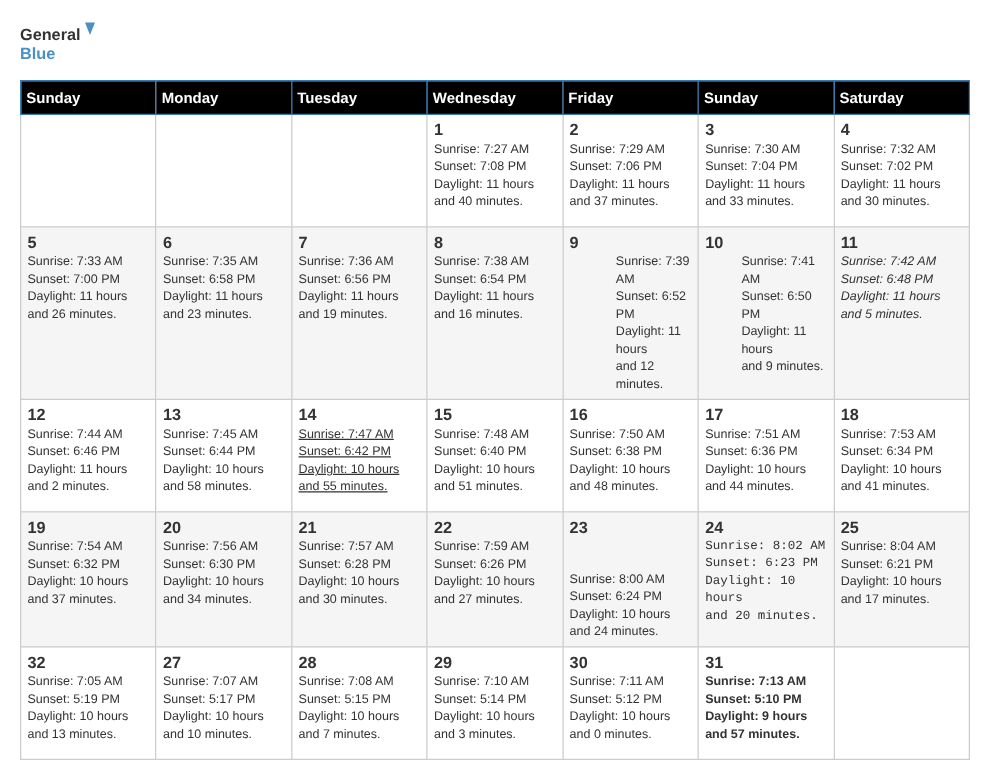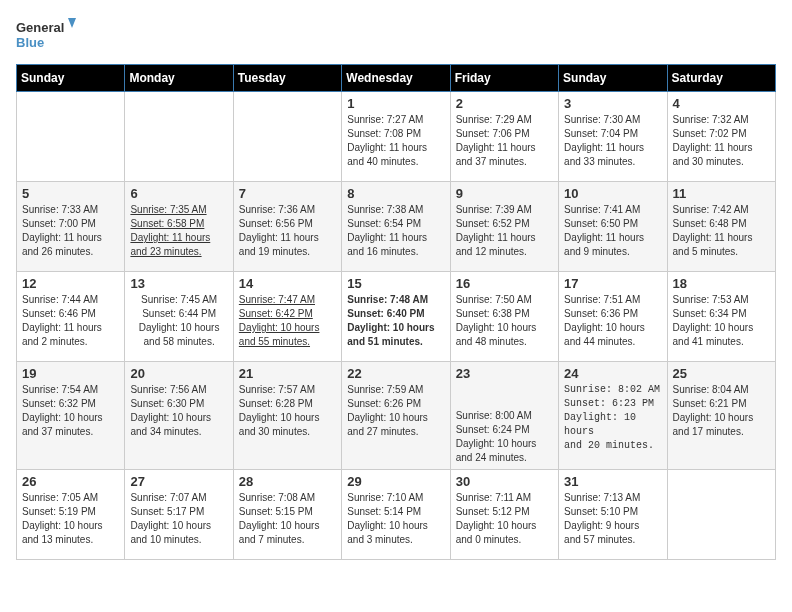--- a/index.html
+++ b/index.html
@@ -141,86 +141,86 @@
       <tr>
         <td>
           <span class="day-num">5</span>
           <div class="day-info" style="white-space: pre-line;">Sunrise: 7:33 AM
 Sunset: 7:00 PM
 Daylight: 11 hours
 and 26 minutes.</div>
         </td>
         <td>
           <span class="day-num">6</span>
-          <div class="day-info" style="white-space: pre-line; text-decoration: underline;">Sunrise: 7:35 AM
+          <div class="day-info" style="white-space: pre-line;">Sunrise: 7:35 AM
 Sunset: 6:58 PM
 Daylight: 11 hours
 and 23 minutes.</div>
         </td>
         <td>
           <span class="day-num">7</span>
           <div class="day-info" style="white-space: pre-line;">Sunrise: 7:36 AM
 Sunset: 6:56 PM
 Daylight: 11 hours
 and 19 minutes.</div>
         </td>
         <td>
           <span class="day-num">8</span>
           <div class="day-info" style="white-space: pre-line;">Sunrise: 7:38 AM
 Sunset: 6:54 PM
 Daylight: 11 hours
 and 16 minutes.</div>
         </td>
         <td>
           <span class="day-num">9</span>
-          <div class="day-info" style="white-space: pre-line;">Sunrise: 7:39 AM
+          <div class="day-info" style="white-space: pre-line; margin-left: 37px;">Sunrise: 7:39 AM
 Sunset: 6:52 PM
 Daylight: 11 hours
 and 12 minutes.</div>
         </td>
         <td>
           <span class="day-num">10</span>
-          <div class="day-info" style="white-space: pre-line;">Sunrise: 7:41 AM
+          <div class="day-info" style="white-space: pre-line; margin-left: 29px;">Sunrise: 7:41 AM
 Sunset: 6:50 PM
 Daylight: 11 hours
 and 9 minutes.</div>
         </td>
         <td>
           <span class="day-num">11</span>
-          <div class="day-info" style="white-space: pre-line;">Sunrise: 7:42 AM
+          <div class="day-info" style="white-space: pre-line; font-style: italic;">Sunrise: 7:42 AM
 Sunset: 6:48 PM
 Daylight: 11 hours
 and 5 minutes.</div>
         </td>
       </tr>
       <tr>
         <td>
           <span class="day-num">12</span>
           <div class="day-info" style="white-space: pre-line;">Sunrise: 7:44 AM
 Sunset: 6:46 PM
 Daylight: 11 hours
 and 2 minutes.</div>
         </td>
         <td>
           <span class="day-num">13</span>
-          <div class="day-info" style="white-space: pre-line; text-align: center;">Sunrise: 7:45 AM
+          <div class="day-info" style="white-space: pre-line;">Sunrise: 7:45 AM
 Sunset: 6:44 PM
 Daylight: 10 hours
 and 58 minutes.</div>
         </td>
         <td>
           <span class="day-num">14</span>
           <div class="day-info" style="white-space: pre-line; text-decoration: underline;">Sunrise: 7:47 AM
 Sunset: 6:42 PM
 Daylight: 10 hours
 and 55 minutes.</div>
         </td>
         <td>
           <span class="day-num">15</span>
-          <div class="day-info" style="white-space: pre-line; font-weight: bold;">Sunrise: 7:48 AM
+          <div class="day-info" style="white-space: pre-line;">Sunrise: 7:48 AM
 Sunset: 6:40 PM
 Daylight: 10 hours
 and 51 minutes.</div>
         </td>
         <td>
           <span class="day-num">16</span>
           <div class="day-info" style="white-space: pre-line;">Sunrise: 7:50 AM
 Sunset: 6:38 PM
 Daylight: 10 hours
 and 48 minutes.</div>
@@ -286,21 +286,21 @@
         <td>
           <span class="day-num">25</span>
           <div class="day-info" style="white-space: pre-line;">Sunrise: 8:04 AM
 Sunset: 6:21 PM
 Daylight: 10 hours
 and 17 minutes.</div>
         </td>
       </tr>
       <tr>
         <td>
-          <span class="day-num">26</span>
+          <span class="day-num">32</span>
           <div class="day-info" style="white-space: pre-line;">Sunrise: 7:05 AM
 Sunset: 5:19 PM
 Daylight: 10 hours
 and 13 minutes.</div>
         </td>
         <td>
           <span class="day-num">27</span>
           <div class="day-info" style="white-space: pre-line;">Sunrise: 7:07 AM
 Sunset: 5:17 PM
 Daylight: 10 hours
@@ -322,21 +322,21 @@
         </td>
         <td>
           <span class="day-num">30</span>
           <div class="day-info" style="white-space: pre-line;">Sunrise: 7:11 AM
 Sunset: 5:12 PM
 Daylight: 10 hours
 and 0 minutes.</div>
         </td>
         <td>
           <span class="day-num">31</span>
-          <div class="day-info" style="white-space: pre-line;">Sunrise: 7:13 AM
+          <div class="day-info" style="white-space: pre-line; font-weight: bold;">Sunrise: 7:13 AM
 Sunset: 5:10 PM
 Daylight: 9 hours
 and 57 minutes.</div>
         </td>
         <td class="empty"></td>
       </tr>
     </tbody>
 </table>
 
 </body></html>

